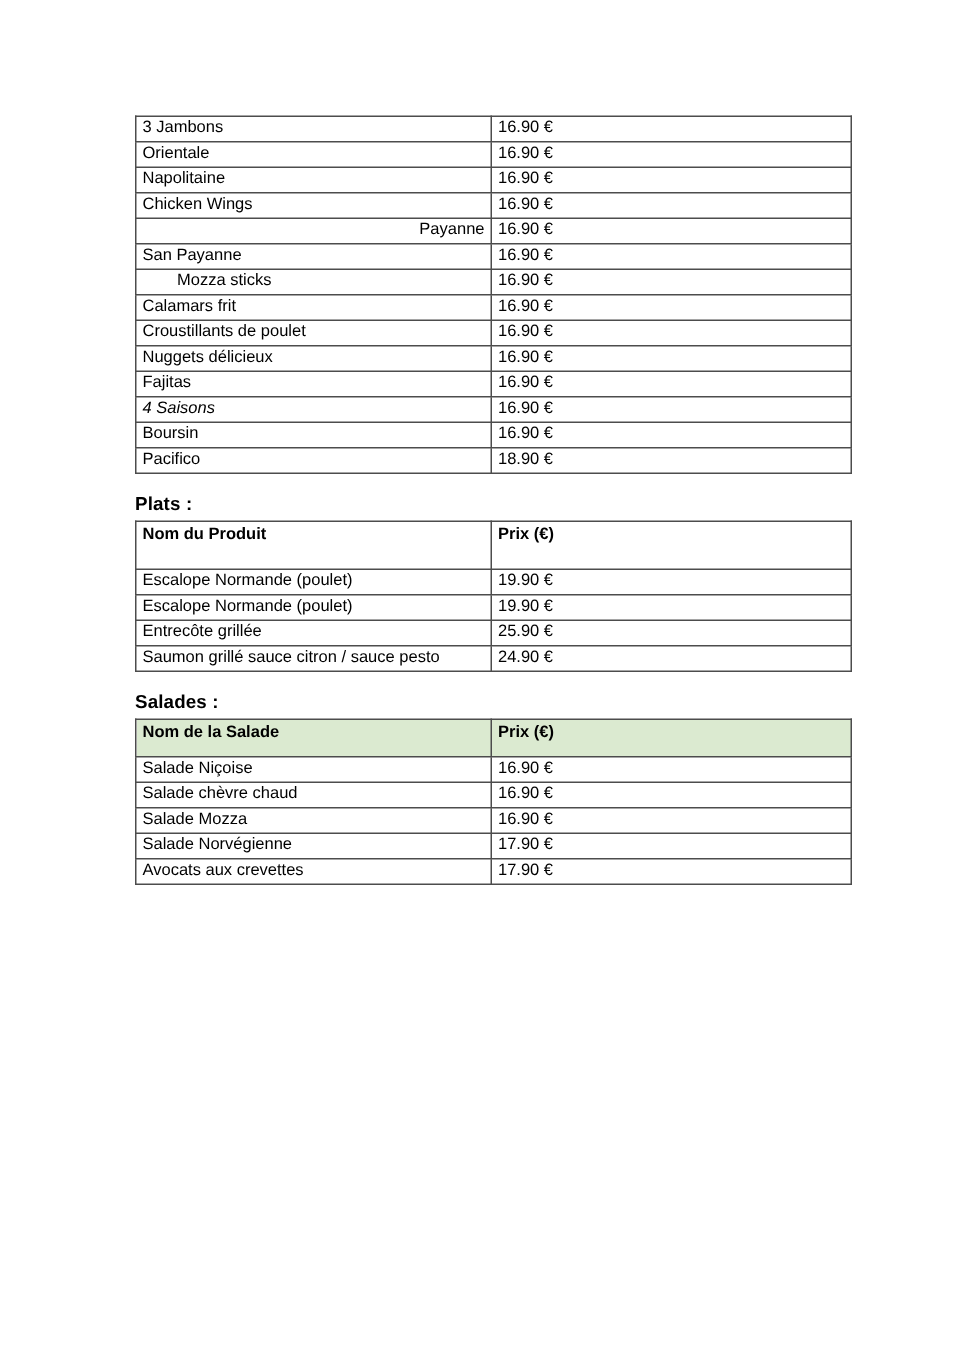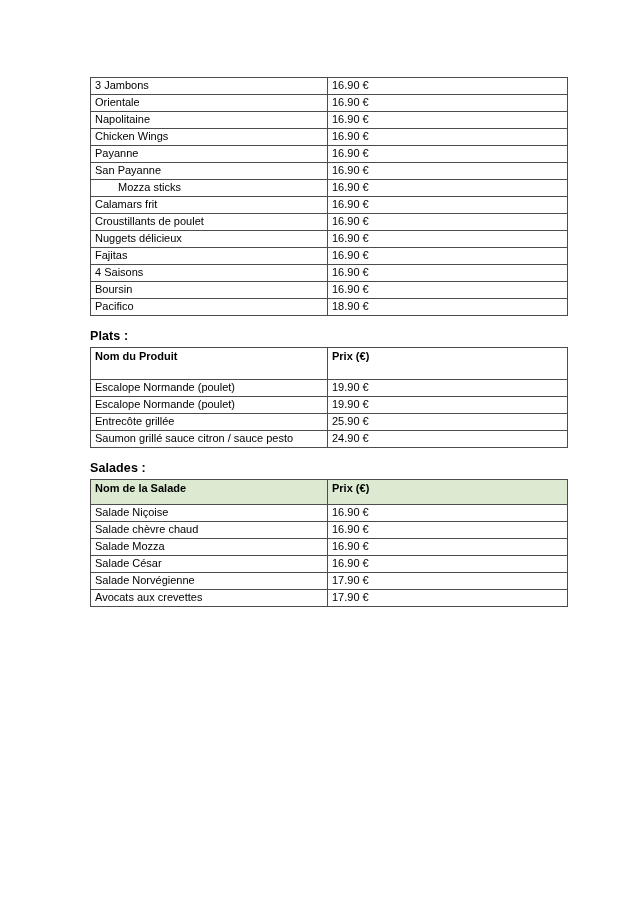--- a/index.html
+++ b/index.html
@@ -117,21 +117,21 @@
         </tr>
         <tr>
           <td style="border-color: rgb(76, 76, 76);">Napolitaine</td>
           <td style="border-color: rgb(76, 76, 76);">16.90 €</td>
         </tr>
         <tr>
           <td style="border-color: rgb(76, 76, 76);">Chicken Wings</td>
           <td style="border-color: rgb(76, 76, 76);">16.90 €</td>
         </tr>
         <tr>
-          <td style="border-color: rgb(76, 76, 76);">Payanne</td>
+          <td style="border-color: rgb(76, 76, 76); text-align: right;">Payanne</td>
           <td style="border-color: rgb(76, 76, 76);">16.90 €</td>
         </tr>
         <tr>
           <td style="border-color: rgb(76, 76, 76);">San Payanne</td>
           <td style="border-color: rgb(76, 76, 76);">16.90 €</td>
         </tr>
         <tr>
           <td style="border-color: rgb(76, 76, 76); padding-left: 27px;">Mozza sticks</td>
           <td style="border-color: rgb(76, 76, 76);">16.90 €</td>
         </tr>
@@ -145,21 +145,21 @@
         </tr>
         <tr>
           <td style="border-color: rgb(76, 76, 76);">Nuggets délicieux</td>
           <td style="border-color: rgb(76, 76, 76);">16.90 €</td>
         </tr>
         <tr>
           <td style="border-color: rgb(76, 76, 76);">Fajitas</td>
           <td style="border-color: rgb(76, 76, 76);">16.90 €</td>
         </tr>
         <tr>
-          <td style="border-color: rgb(76, 76, 76);">4 Saisons</td>
+          <td style="border-color: rgb(76, 76, 76); font-style: italic;">4 Saisons</td>
           <td style="border-color: rgb(76, 76, 76);">16.90 €</td>
         </tr>
         <tr>
           <td style="border-color: rgb(76, 76, 76);">Boursin</td>
           <td style="border-color: rgb(76, 76, 76);">16.90 €</td>
         </tr>
         <tr>
           <td style="border-color: rgb(76, 76, 76);">Pacifico</td>
           <td style="border-color: rgb(76, 76, 76);">18.90 €</td>
         </tr>
@@ -213,24 +213,20 @@
         </tr>
         <tr>
           <td style="border-color: rgb(76, 76, 76);">Salade chèvre chaud</td>
           <td style="border-color: rgb(76, 76, 76);">16.90 €</td>
         </tr>
         <tr>
           <td style="border-color: rgb(76, 76, 76);">Salade Mozza</td>
           <td style="border-color: rgb(76, 76, 76);">16.90 €</td>
         </tr>
         <tr>
-          <td style="border-color: rgb(76, 76, 76);">Salade César</td>
-          <td style="border-color: rgb(76, 76, 76);">16.90 €</td>
-        </tr>
-        <tr>
           <td style="border-color: rgb(76, 76, 76);">Salade Norvégienne</td>
           <td style="border-color: rgb(76, 76, 76);">17.90 €</td>
         </tr>
         <tr>
           <td style="border-color: rgb(76, 76, 76);">Avocats aux crevettes</td>
           <td style="border-color: rgb(76, 76, 76);">17.90 €</td>
         </tr>
       </tbody>
     </table>
 

